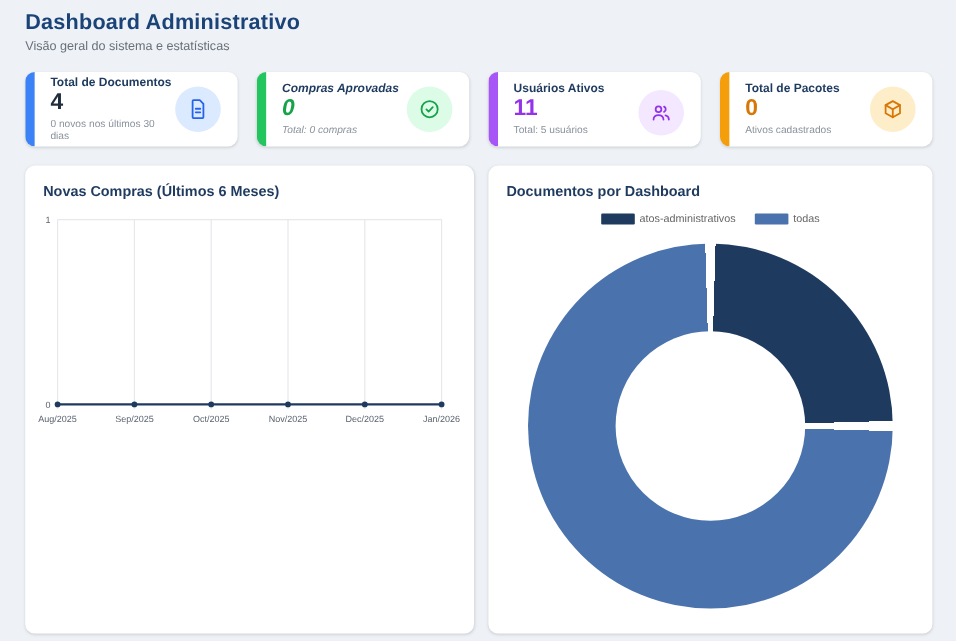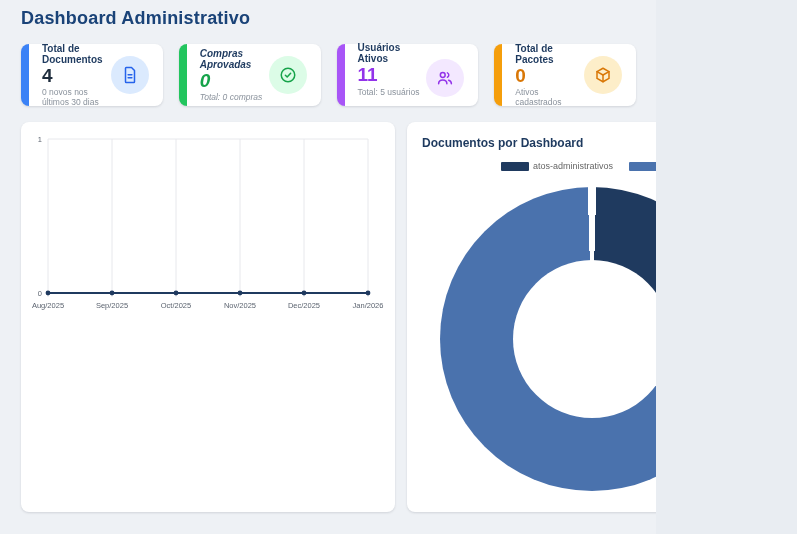--- a/index.html
+++ b/index.html
@@ -1,18 +1,18 @@
 <!DOCTYPE html>
 <html><head>
 <meta charset="utf-8">
 <style>
   * { margin:0; padding:0; box-sizing:border-box; }
   html,body { background:#e9edf2; }
   .page {
-    position:relative; width:656px; height:534px;
+    position:relative; width:797px; height:534px;
     background:#eef1f5; overflow:hidden;
     font-family:"Liberation Sans", sans-serif;
   }
   
   .header { padding:8px 0 0 21px; }
   .page-title { font-size:18px; font-weight:bold; color:#1a4378; letter-spacing:.2px; }
   .page-subtitle { font-size:10.5px; color:#68707a; margin-top:4px; }
 
   
   .stats-row {
@@ -63,20 +63,21 @@
     border-radius:50%; background:#fff;
   }
 </style>
 </head>
 <body>
 
 <div class="page">
 
   <div class="header">
     <div class="page-title">Dashboard Administrativo</div>
+    <div class="page-subtitle">Visão geral do sistema e estatísticas</div>
   </div>
 
   <div class="stats-row">
 
     <div class="stat-card" style="border-left-color: rgb(59, 130, 246);">
       <div class="stat-text">
         <span class="stat-label">Total de Documentos</span>
         <span class="stat-value" style="color: rgb(31, 45, 61);">4</span>
         <span class="stat-sub">0 novos nos últimos 30 dias</span>
       </div>
@@ -139,20 +140,21 @@
           </svg>
         </span>
       </span>
     </div>
 
   </div>
 
   <div class="charts-row">
 
     <div class="chart-card">
+      <div class="chart-title">Novas Compras (Últimos 6 Meses)</div>
       <div class="line-chart-wrap" id="line-chart"><svg viewBox="0 0 356 186" width="356" height="186">
             <line x1="17" y1="9" x2="17" y2="167" stroke="#e7e8ec" stroke-width="1"></line>
             <line x1="81" y1="9" x2="81" y2="167" stroke="#e7e8ec" stroke-width="1"></line>
             <line x1="145" y1="9" x2="145" y2="167" stroke="#e7e8ec" stroke-width="1"></line>
             <line x1="209" y1="9" x2="209" y2="167" stroke="#e7e8ec" stroke-width="1"></line>
             <line x1="273" y1="9" x2="273" y2="167" stroke="#e7e8ec" stroke-width="1"></line>
             <line x1="337" y1="9" x2="337" y2="167" stroke="#e7e8ec" stroke-width="1"></line>
             <line x1="17" y1="9" x2="337" y2="9" stroke="#e7e8ec" stroke-width="1"></line>
             <text x="11" y="166" text-anchor="end" font-size="7.5" fill="#5c6470" font-family="Liberation Sans, sans-serif">0</text>
             <text x="11" y="12" text-anchor="end" font-size="7.5" fill="#5c6470" font-family="Liberation Sans, sans-serif">1</text>

